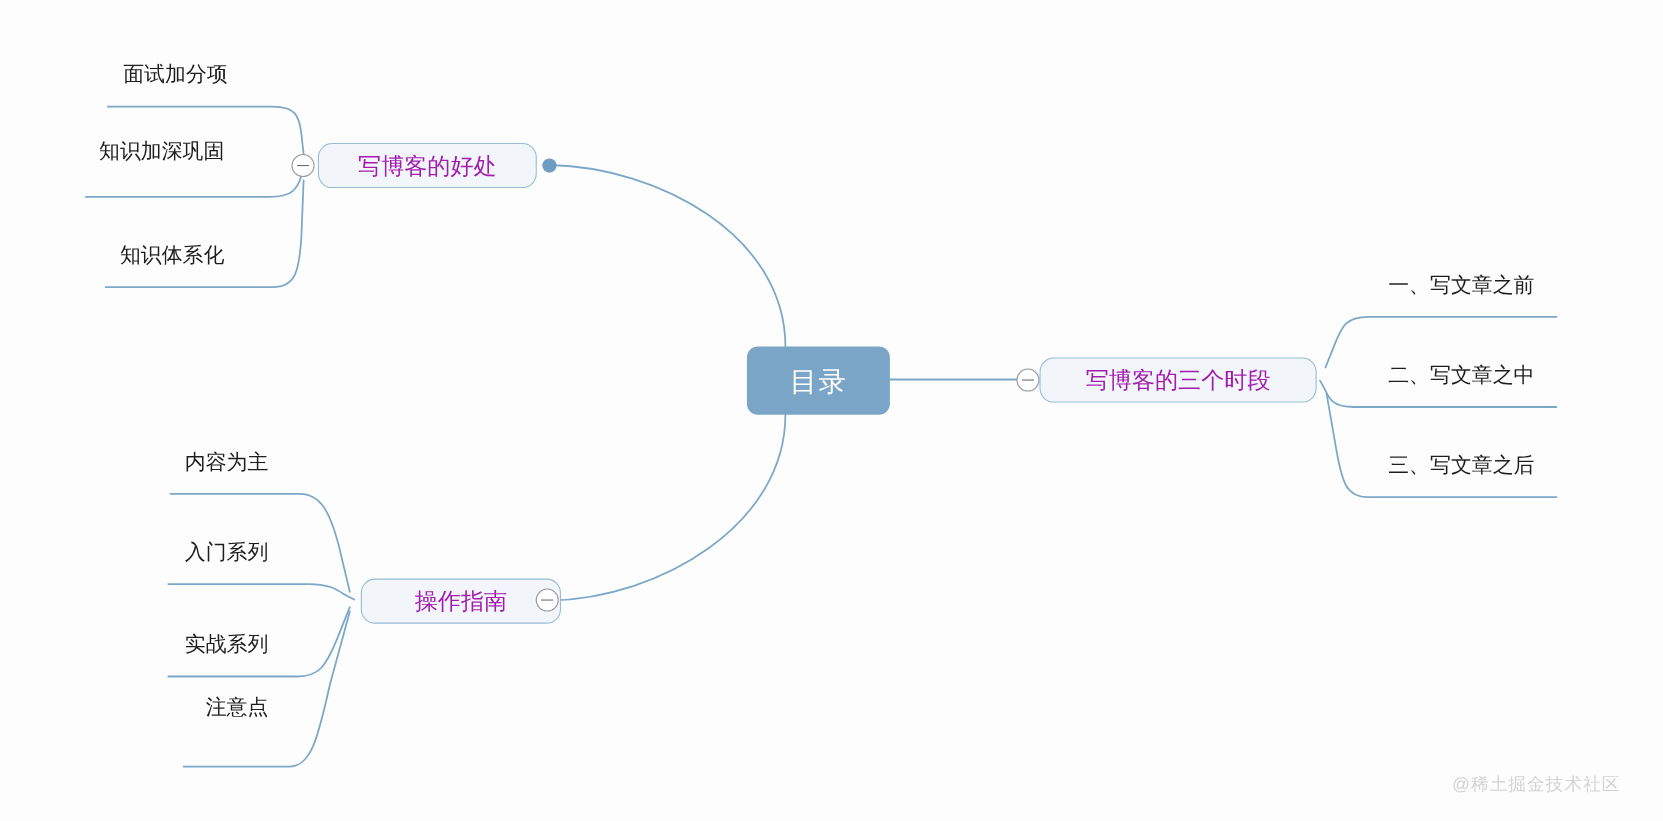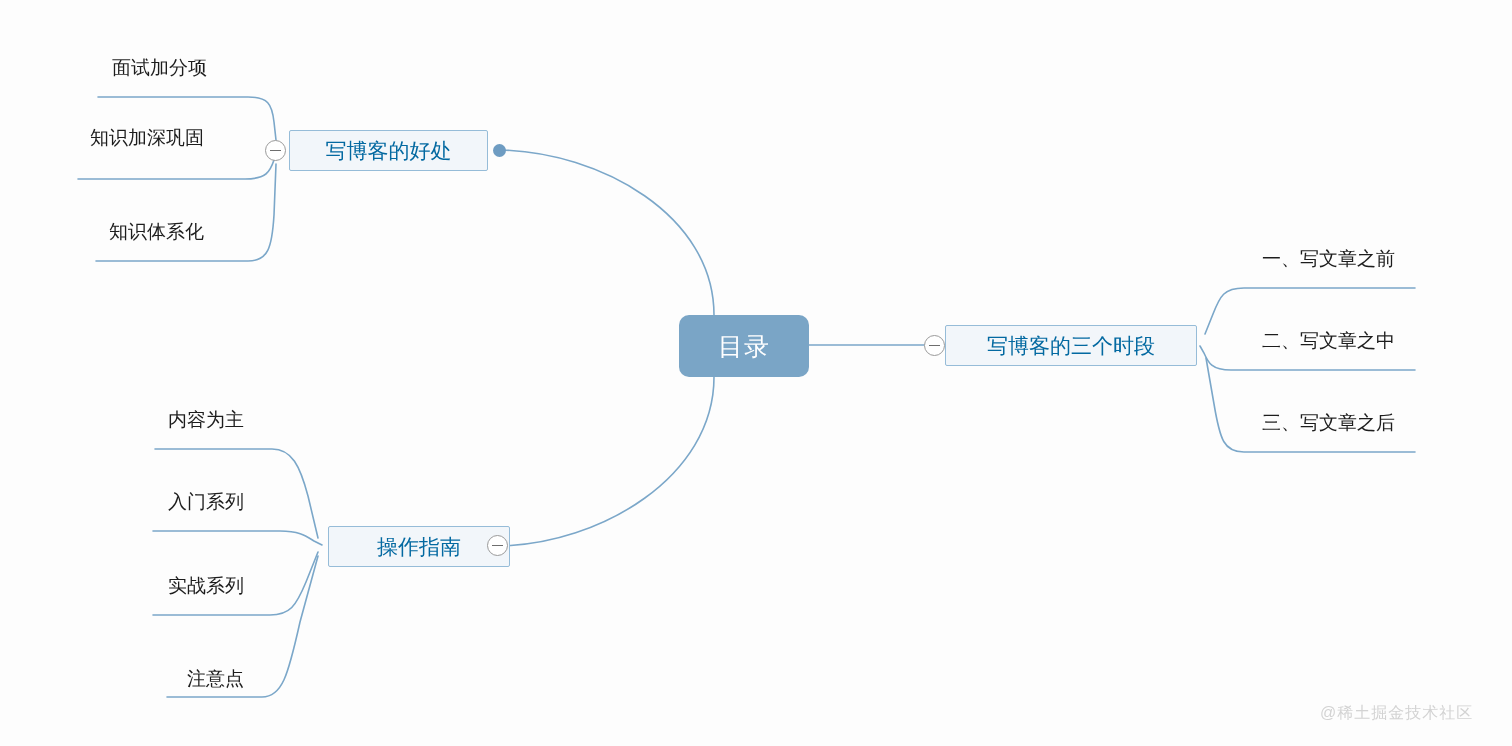--- a/index.html
+++ b/index.html
@@ -29,22 +29,22 @@
     background:#7aa5c6;
     border-radius:10px;
     color:#ffffff;
     font-size:25px;
     letter-spacing:1px;
     box-shadow:0 0 0 0 rgba(0,0,0,0);
   }
   .node-branch{
     background:#f2f6fa;
     border:1.4px solid #96bcd8;
-    border-radius:2px;
-    color:#0369a1;
+    border-radius:13px;
+    color:#a21caf;
     font-size:21px;
   }
   .leaf{
     position:absolute;
     color:#1d1d1d;
     font-size:19px;
     white-space:nowrap;
     display:flex;align-items:flex-end;
   }
   .collapse{
@@ -148,21 +148,21 @@
 
   <div class="leaf" style="left:168px;top:407px;">
     <span>内容为主</span>
   </div>
   <div class="leaf" style="left:168px;top:489px;">
     <span>入门系列</span>
   </div>
   <div class="leaf" style="left:168px;top:573px;">
     <span>实战系列</span>
   </div>
-  <div class="leaf" style="left:187px;top:666px;">
+  <div class="leaf" style="left:187px;top:630px;">
     <span>注意点</span>
   </div>
 
   <div class="watermark" style="left:1320px;top:703px;">
     <span>@稀土掘金技术社区</span>
   </div>
 
 </div>
 
 </body></html>

